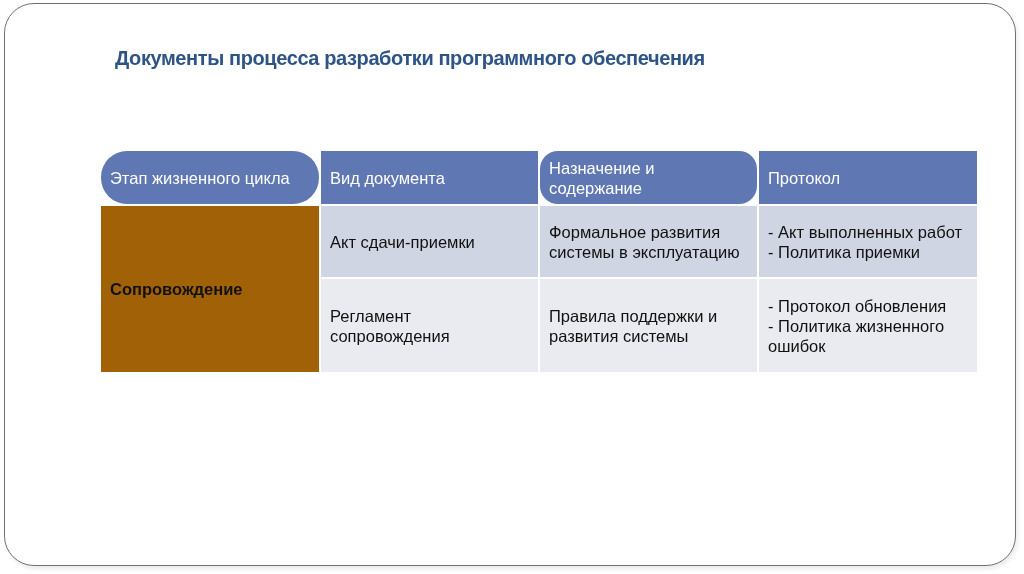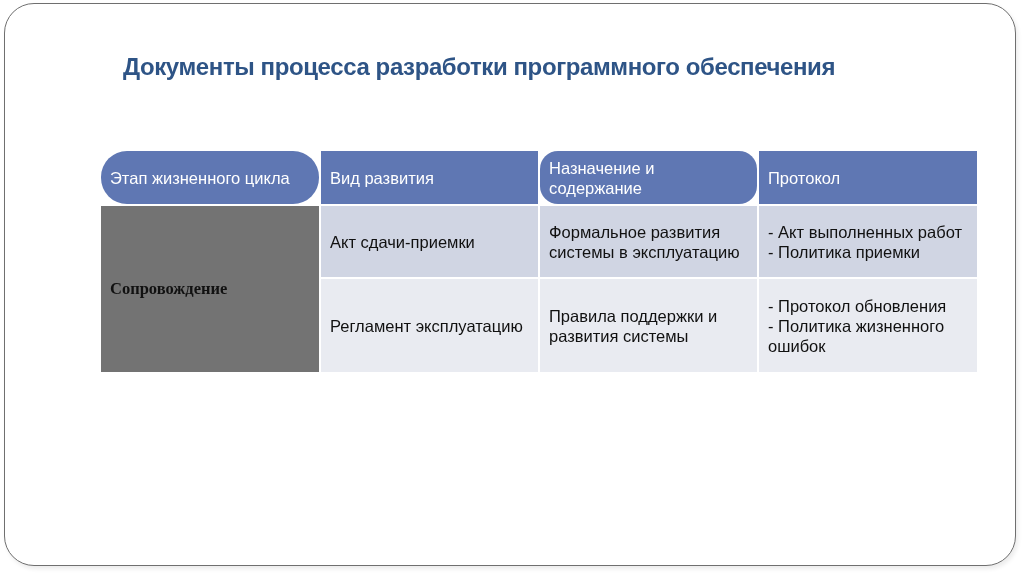--- a/index.html
+++ b/index.html
@@ -20,24 +20,24 @@
       border-radius: 30px;
       box-sizing: border-box;
       background: #ffffff;
       box-shadow: 2px 3px 4px rgba(0,0,0,0.08);
     }
     .slide-title {
       position: absolute;
       left: 111px;
       top: 34px;
       width: 760px;
-      margin: 12px;
+      margin: 4px;
       font-family: "Liberation Sans", sans-serif;
       font-weight: bold;
-      font-size: 24px;
+      font-size: 20px;
       line-height: 41px;
       color: #2e5486;
       letter-spacing: -0.4px;
     }
     .doc-table {
       position: absolute;
       left: 101px;
       top: 151px;
       border-collapse: separate;
       border-spacing: 2px;
@@ -60,51 +60,51 @@
       text-align: left;
       vertical-align: middle;
       padding: 4px 10px 4px 9px;
     }
     .col1 { width: 199px; border-radius: 26px; }
     .col2 { width: 198px; }
     .col3 { width: 198px; border-radius: 18px; }
     .col4 { width: 199px; }
     .row-a td { background: #d0d5e3; height: 63px; }
     .row-b td { background: #e9ebf1; height: 85px; }
-    .row-a td.stage { background: #737373; font-weight: bold; font-family: Liberation Serif, serif; }
+    .row-a td.stage { background: #a16207; font-weight: bold; }
     .bullet { display: block; }
   </style>
 </head>
 <body>
 
 <div class="slide-frame"></div>
 
 <h1 class="slide-title">Документы процесса разработки программного обеспечения</h1>
 
 <table class="doc-table">
   <thead>
     <tr>
       <th class="col1">Этап жизненного цикла</th>
-      <th class="col2">Вид развития</th>
+      <th class="col2">Вид документа</th>
       <th class="col3">Назначение и содержание</th>
       <th class="col4">Протокол</th>
     </tr>
   </thead>
   <tbody>
     <tr class="row-a">
       <td class="stage" rowspan="2">Сопровождение</td>
       <td>Акт сдачи-приемки</td>
       <td>Формальное развития системы в эксплуатацию</td>
       <td>
         <span class="bullet">- Акт выполненных работ</span>
         <span class="bullet">- Политика приемки</span>
       </td>
     </tr>
     <tr class="row-b">
-      <td>Регламент эксплуатацию</td>
+      <td>Регламент сопровождения</td>
       <td>Правила поддержки и развития системы</td>
       <td>
         <span class="bullet">- Протокол обновления</span>
         <span class="bullet">- Политика жизненного ошибок</span>
       </td>
     </tr>
   </tbody>
 </table>
 
 </body></html>

